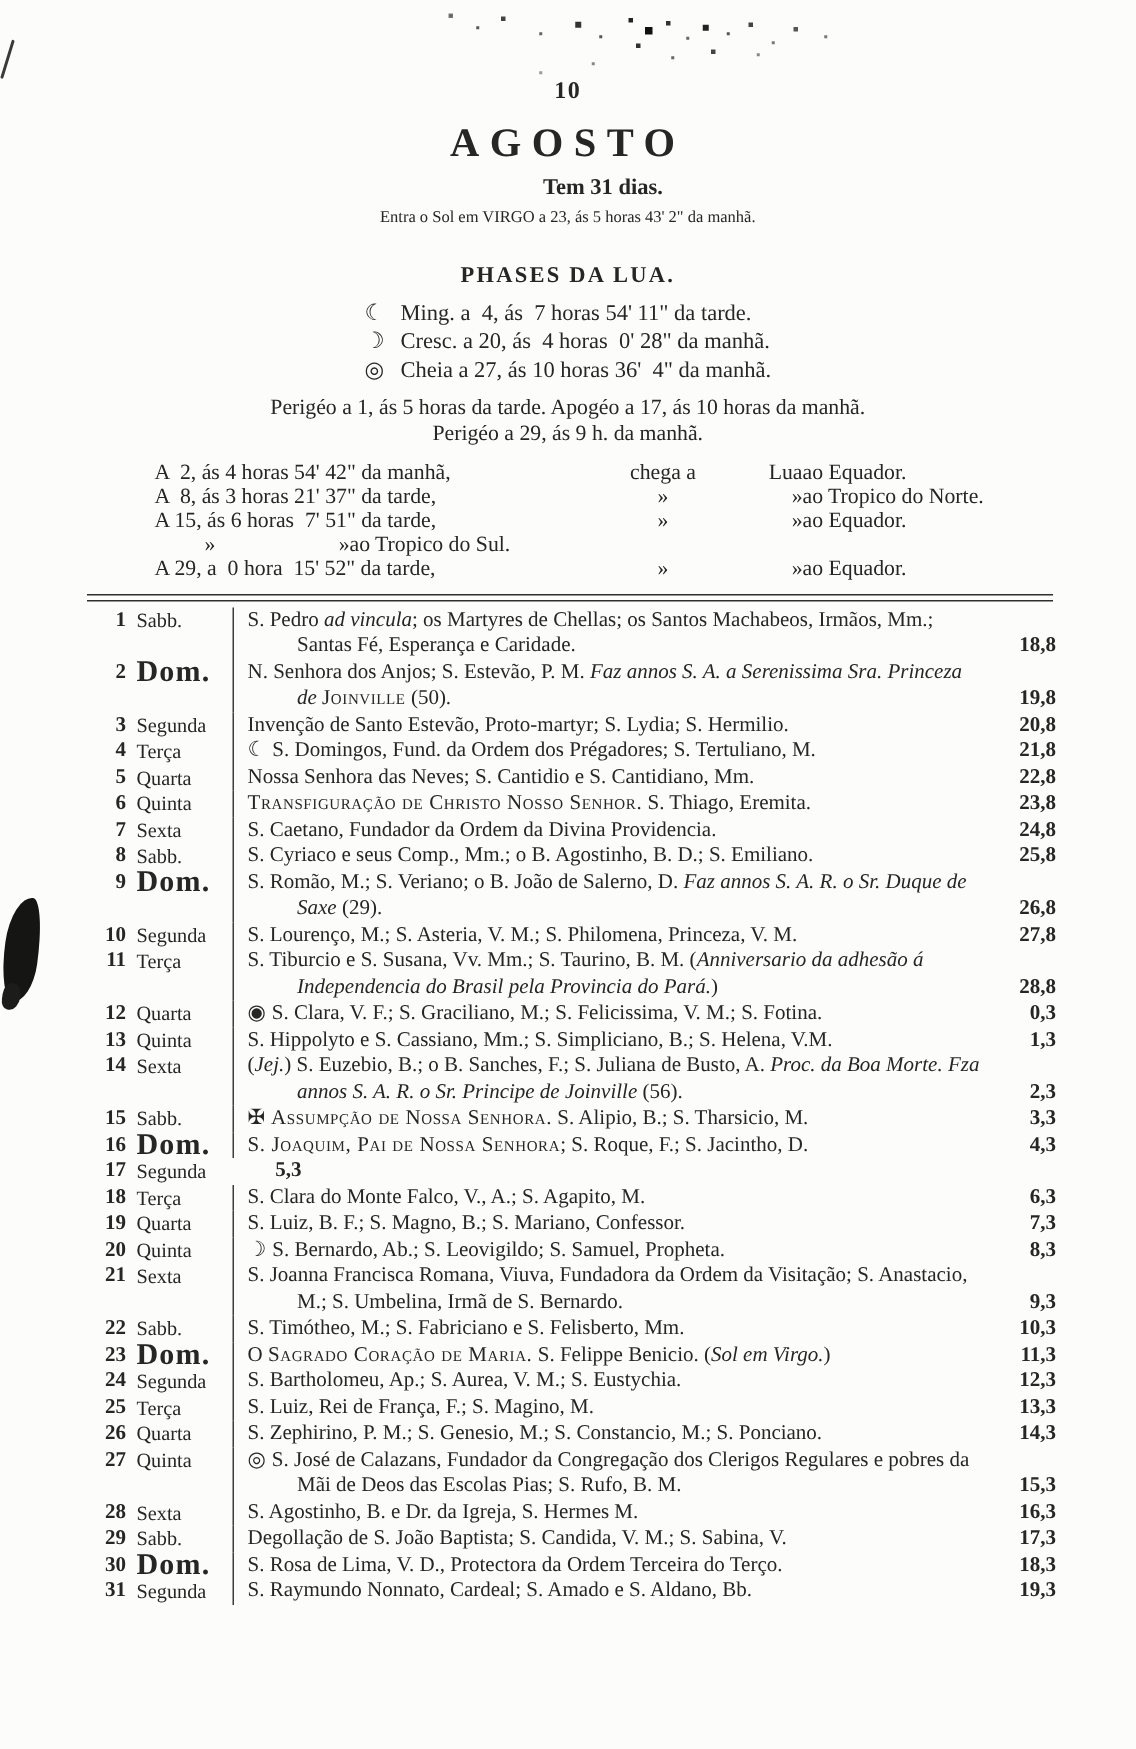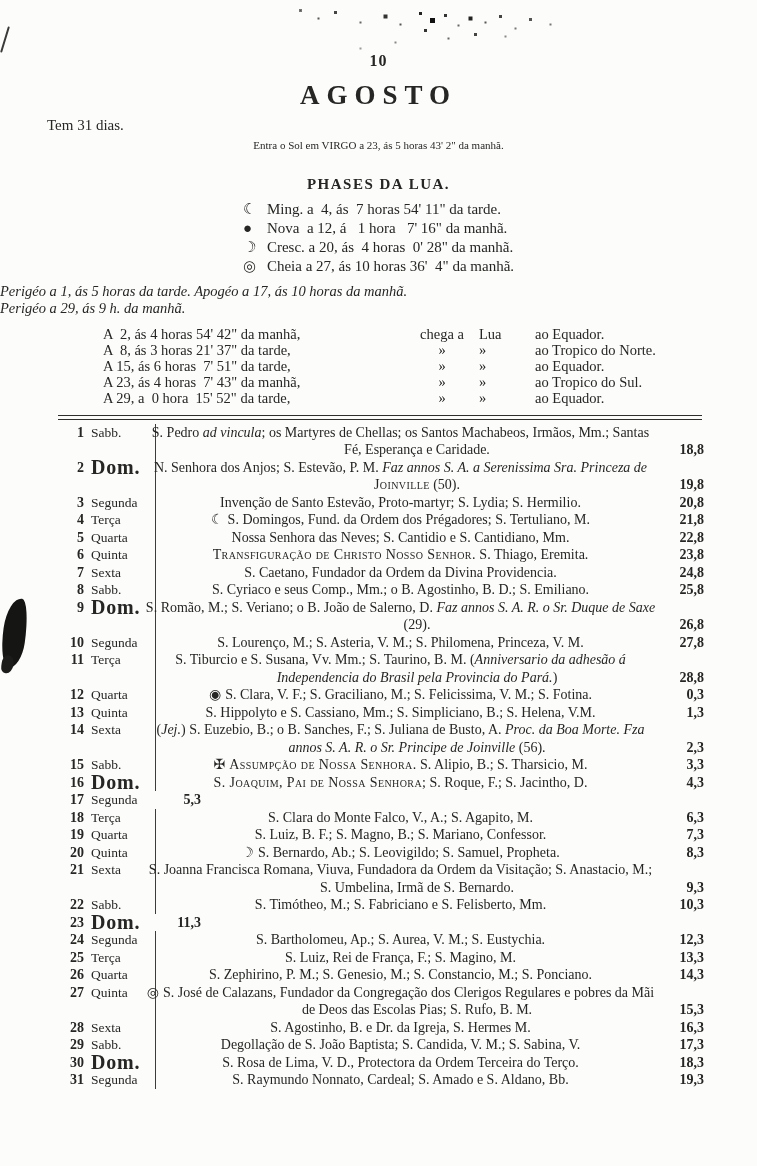--- a/index.html
+++ b/index.html
@@ -17,42 +17,42 @@
     95px 32px 0 .5px #888,60px 38px 0 .5px #999,175px 24px 0 1px #444,250px 14px 0 .5px #777,
     125px 20px 0 1px #333,205px 26px 0 .5px #888;}
   .corner-mark{position:absolute;left:4px;top:26px;width:2px;height:27px;background:#3a3a38;
     transform:rotate(17deg);border-radius:2px;}
   .ink-blob{position:absolute;left:3px;top:598px;width:23px;height:70px;background:#151513;
     border-radius:62% 38% 55% 45% / 45% 62% 38% 55%;transform:rotate(8deg);}
   .ink-blob::after{content:"";position:absolute;left:3px;top:58px;width:12px;height:18px;
     background:#1c1c1a;border-radius:50% 50% 60% 40%;}
   .pagenum{padding-top:52px;text-align:center;font-size:16px;font-weight:bold;letter-spacing:1px;}
   .title{margin:10px 0 0;text-align:center;font-size:27px;font-weight:bold;letter-spacing:7px;}
-  .subtitle{margin-top:6px;font-size:15px;font-weight:normal;padding-left:47px;}
+  .subtitle{margin-top:6px;text-align:center;font-size:15px;font-weight:bold;padding-left:47px;}
   .sunline{margin-top:5px;text-align:center;font-size:11px;}
   .phases-title{margin-top:25px;text-align:center;font-size:15px;font-weight:bold;letter-spacing:1.5px;}
   .phases{margin:7px auto 0;width:fit-content;text-align:left;}
   .phase-line{font-size:15px;line-height:19px;white-space:pre;}
   .ph-icon{display:inline-block;width:24px;font-size:15px;}
-  .perigee{margin-top:7px;text-align:left;font-size:14.5px;line-height:17px;font-style:italic;}
+  .perigee{margin-top:7px;text-align:center;font-size:14.5px;line-height:17px;}
   .equator{margin:9px 0 0 103px;font-size:14.5px;line-height:16px;}
   .eq-line{display:flex;}
   .eq-time{width:302px;white-space:pre;}
   .eq-m1{width:74px;text-align:center;}
-  .eq-m2{width:56px;text-align:left;}
+  .eq-m2{width:56px;text-align:right;}
   .rule-double{margin:9px 0 0 58px;width:644px;height:2.5px;
     border-top:1.6px solid #2e2e2c;border-bottom:1.6px solid #2e2e2c;}
   .caltable{margin:4px 0 0 58px;width:646px;}
   .cal-row{display:flex;align-items:flex-start;}
   .daycol{width:97px;flex:none;display:flex;}
   .day-num{width:26px;text-align:right;font-weight:bold;font-size:14px;line-height:17.5px;}
   .weekday{margin-left:7px;font-size:13.5px;line-height:17.5px;white-space:nowrap;}
   .wd-bold{font-weight:bold;font-size:20px;letter-spacing:.8px;}
-  .feast{flex:1;border-left:1.4px solid #3c3c3a;padding-left:20px;text-indent:-33px;
-    font-size:14px;line-height:17.5px;text-align:center;}
+  .feast{flex:1;border-left:1.4px solid #3c3c3a;padding-left:42px;text-indent:-33px;
+    font-size:14px;line-height:17.5px;}
   .moon-age{width:46px;flex:none;text-align:right;font-weight:bold;font-size:14px;
     line-height:17.5px;align-self:flex-end;}
   .st-i{font-style:italic;}
   .st-sc{font-variant:small-caps;letter-spacing:.4px;}
   .row-icon{margin-right:4px;}
 </style>
 </head>
 <body>
 
 <div class="speckles"></div>
@@ -60,21 +60,20 @@
 <div class="ink-blob"></div>
 
 <div class="pagenum">10</div>
 <div class="title">AGOSTO</div>
 <div class="subtitle">Tem 31 dias.</div>
 <div class="sunline">Entra o Sol em VIRGO a 23, ás 5 horas 43' 2" da manhã.</div>
 <div class="phases-title">PHASES DA LUA.</div>
 
 <div class="phases" id="phases">
     <div class="phase-line"><span class="ph-icon">☾</span><span>Ming. a  4, ás  7 horas 54' 11" da tarde.</span></div>
-    <div class="phase-line"><span class="ph-icon">●</span><span>Nova  a 12, á   1 hora   7' 16" da manhã.</span></div>
     <div class="phase-line"><span class="ph-icon">☽</span><span>Cresc. a 20, ás  4 horas  0' 28" da manhã.</span></div>
     <div class="phase-line"><span class="ph-icon">◎</span><span>Cheia a 27, ás 10 horas 36'  4" da manhã.</span></div>
   </div>
 <div class="perigee" id="perigee">
     <div>Perigéo a 1, ás 5 horas da tarde. Apogéo a 17, ás 10 horas da manhã.</div>
     <div>Perigéo a 29, ás 9 h. da manhã.</div>
   </div>
 <div class="equator" id="equator">
     <div class="eq-line">
       <span class="eq-time">A  2, ás 4 horas 54' 42" da manhã,</span>
@@ -88,21 +87,20 @@
       <span class="eq-m2">»</span>
       <span class="eq-dest">ao Tropico do Norte.</span>
     </div>
     <div class="eq-line">
       <span class="eq-time">A 15, ás 6 horas  7' 51" da tarde,</span>
       <span class="eq-m1">»</span>
       <span class="eq-m2">»</span>
       <span class="eq-dest">ao Equador.</span>
     </div>
     <div class="eq-line">
-      <span class="eq-time">A 23, ás 4 horas  7' 43" da manhã,</span>
       <span class="eq-m1">»</span>
       <span class="eq-m2">»</span>
       <span class="eq-dest">ao Tropico do Sul.</span>
     </div>
     <div class="eq-line">
       <span class="eq-time">A 29, a  0 hora  15' 52" da tarde,</span>
       <span class="eq-m1">»</span>
       <span class="eq-m2">»</span>
       <span class="eq-dest">ao Equador.</span>
     </div>
@@ -283,20 +281,21 @@
         <span class="weekday">Sabb.</span>
       </span>
       <div class="feast"><span>S. Timótheo, M.; S. Fabriciano e S. Felisberto, Mm.</span></div>
       <span class="moon-age">10,3</span>
     </div>
     <div class="cal-row">
       <span class="daycol">
         <span class="day-num">23</span>
         <span class="weekday wd-bold">Dom.</span>
       </span>
+      <div class="feast"><span>O </span><span class="st-sc">Sagrado Coração de Maria.</span><span> S. Felippe Benicio. (</span><span class="st-i">Sol em Virgo.</span><span>)</span></div>
       <span class="moon-age">11,3</span>
     </div>
     <div class="cal-row">
       <span class="daycol">
         <span class="day-num">24</span>
         <span class="weekday">Segunda</span>
       </span>
       <div class="feast"><span>S. Bartholomeu, Ap.; S. Aurea, V. M.; S. Eustychia.</span></div>
       <span class="moon-age">12,3</span>
     </div>

